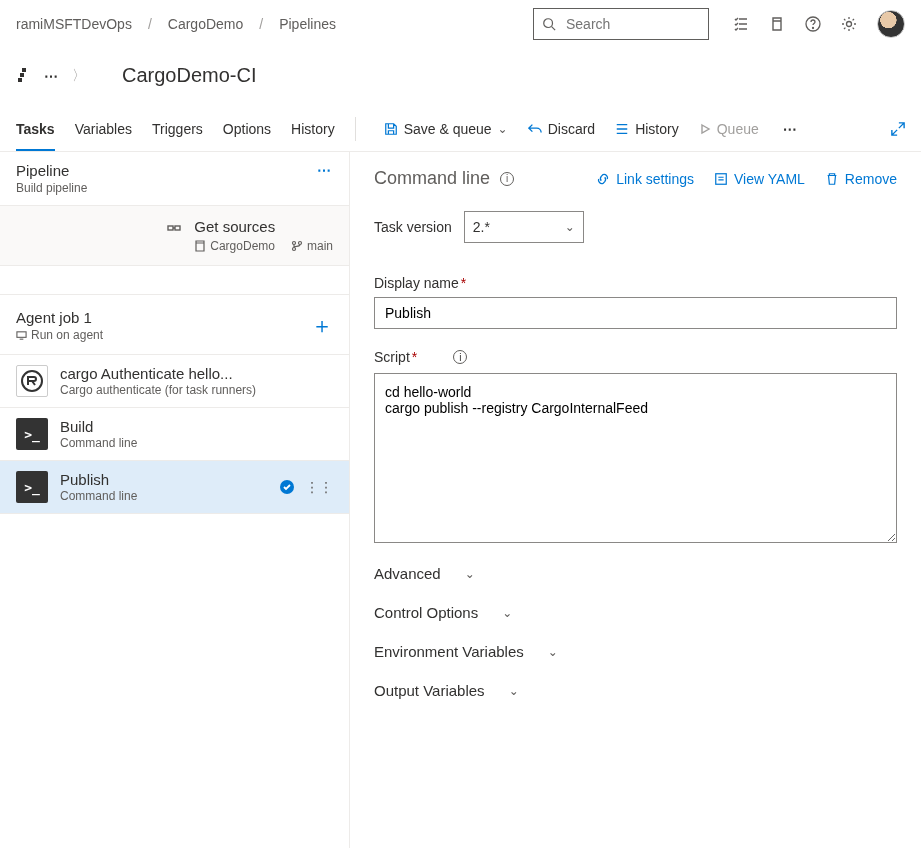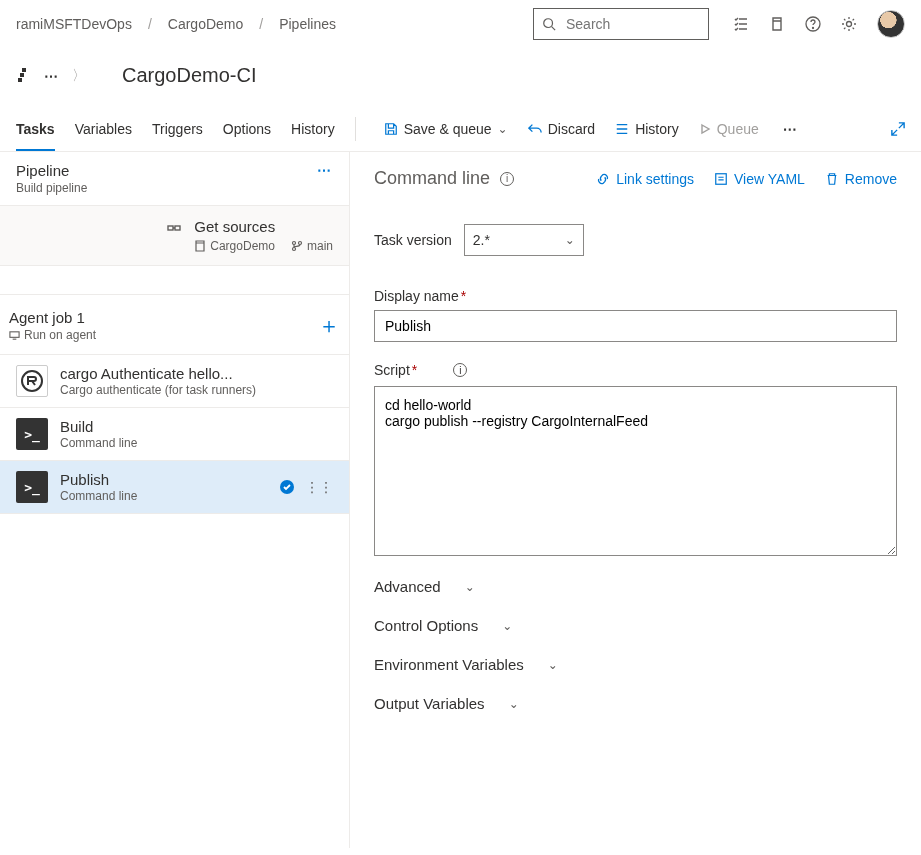--- a/index.html
+++ b/index.html
@@ -164,21 +164,21 @@
     border-bottom: 1px solid #edebe9;
     justify-content: flex-end;
   }
   .gs-icon { color:#605e5c; margin-top:2px; }
   .gs-body .t { font-size:15px; }
   .gs-meta { display:flex; gap:16px; font-size:12px; color:#605e5c; margin-top:4px; align-items:center;}
   .gs-meta .mi { display:flex; align-items:center; gap:4px;}
 
   .agent {
     display:flex; align-items:center; justify-content:space-between;
-    padding: 14px 9px 12px;
+    padding: 14px 16px 12px;
     margin-top: 28px;
     border-top:1px solid #edebe9;
     border-bottom:1px solid #edebe9;
   }
   .agent .at { font-size:15px; }
   .agent .as { font-size:12px; color:#605e5c; display:flex; align-items:center; gap:4px; margin-top:2px;}
   .plus { color:#0078d4; font-size:22px; cursor:pointer; font-weight:300;}
 
   .task {
     display:flex; align-items:center; gap:12px;
@@ -213,21 +213,21 @@
   .r-title {
     display:flex; align-items:center; gap:10px;
     font-size:18px; color:#605e5c;
   }
   .r-title .info { width:14px;height:14px;border:1px solid #605e5c;border-radius:50%; font-size:10px; display:flex;align-items:center;justify-content:center;}
   .r-links { display:flex; gap:20px;}
   .r-link { display:flex; align-items:center; gap:6px; color:#0078d4; cursor:pointer;}
   .r-link.delete { color:#0078d4;}
 
   .field { margin-top:20px; }
-  .field.inline { display:flex; align-items:center; gap:12px; margin-top:35px;}
+  .field.inline { display:flex; align-items:center; gap:12px; margin-top:22px;}
   .field label { color:#323130; }
   .req { color:#a80000; margin-left:2px;}
   .sel {
     border:1px solid #8a8886; height:32px; min-width:120px;
     display:flex; align-items:center; justify-content:space-between;
     padding: 0 8px;
     cursor:pointer;
   }
   .textin {
     display:block;

